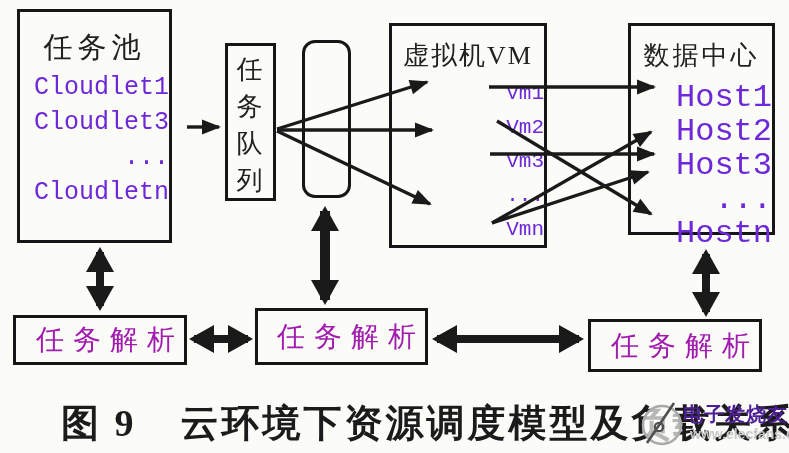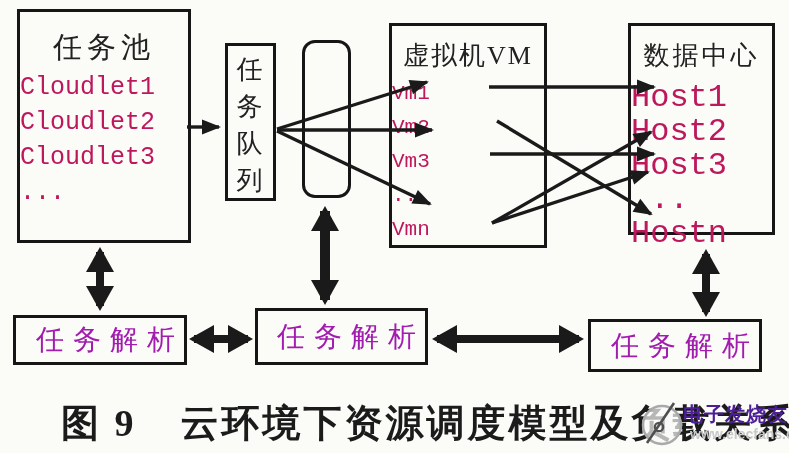--- a/index.html
+++ b/index.html
@@ -20,27 +20,27 @@
     border: 3px solid #161616;
     box-sizing: border-box;
     background: transparent;
   }
   .box-title {
     text-align: center;
     font-family: "Liberation Serif", "DejaVu Serif", serif;
     color: #222;
   }
   .mono-item {
-    text-align: left;
+    text-align: right;
     font-family: "Liberation Mono", "DejaVu Sans Mono", monospace;
-    color: #be185d;
+    color: #6d28d9;
     white-space: nowrap;
   }
   
-  .pool { left: 17px; top: 9px; width: 174px; height: 234px; }
+  .pool { left: 17px; top: 9px; width: 155px; height: 234px; }
   .pool .box-title { margin-top: 16px; font-size: 29px; letter-spacing: 5px; }
   .pool .mono-item { line-height: 35px; font-size: 25px; }
   .pool .items { margin-top: 2px; }
   
   .queue { left: 225px; top: 43px; width: 51px; height: 158px; }
   .queue-text {
     width: 28px; margin: 5px auto 0 auto;
     font-family: "Liberation Serif", "DejaVu Serif", serif;
     font-size: 26px; line-height: 37px;
     word-break: break-all; color: #222;
@@ -92,23 +92,23 @@
 </style>
 </head>
 <body>
 
 <div class="stage">
 
   <div class="box pool">
     <div class="box-title">任务池</div>
     <div class="items">
       <div class="mono-item">Cloudlet1</div>
-      <div class="mono-item">Cloudlet2</div>
       <div class="mono-item">Cloudlet3</div>
       <div class="mono-item">...</div>
+      <div class="mono-item">Cloudletn</div>
     </div>
   </div>
 
   <div class="box queue">
     <div class="queue-text">任务队列</div>
   </div>
 
   <div class="box buffer"></div>
 
   <div class="box vmbox">

